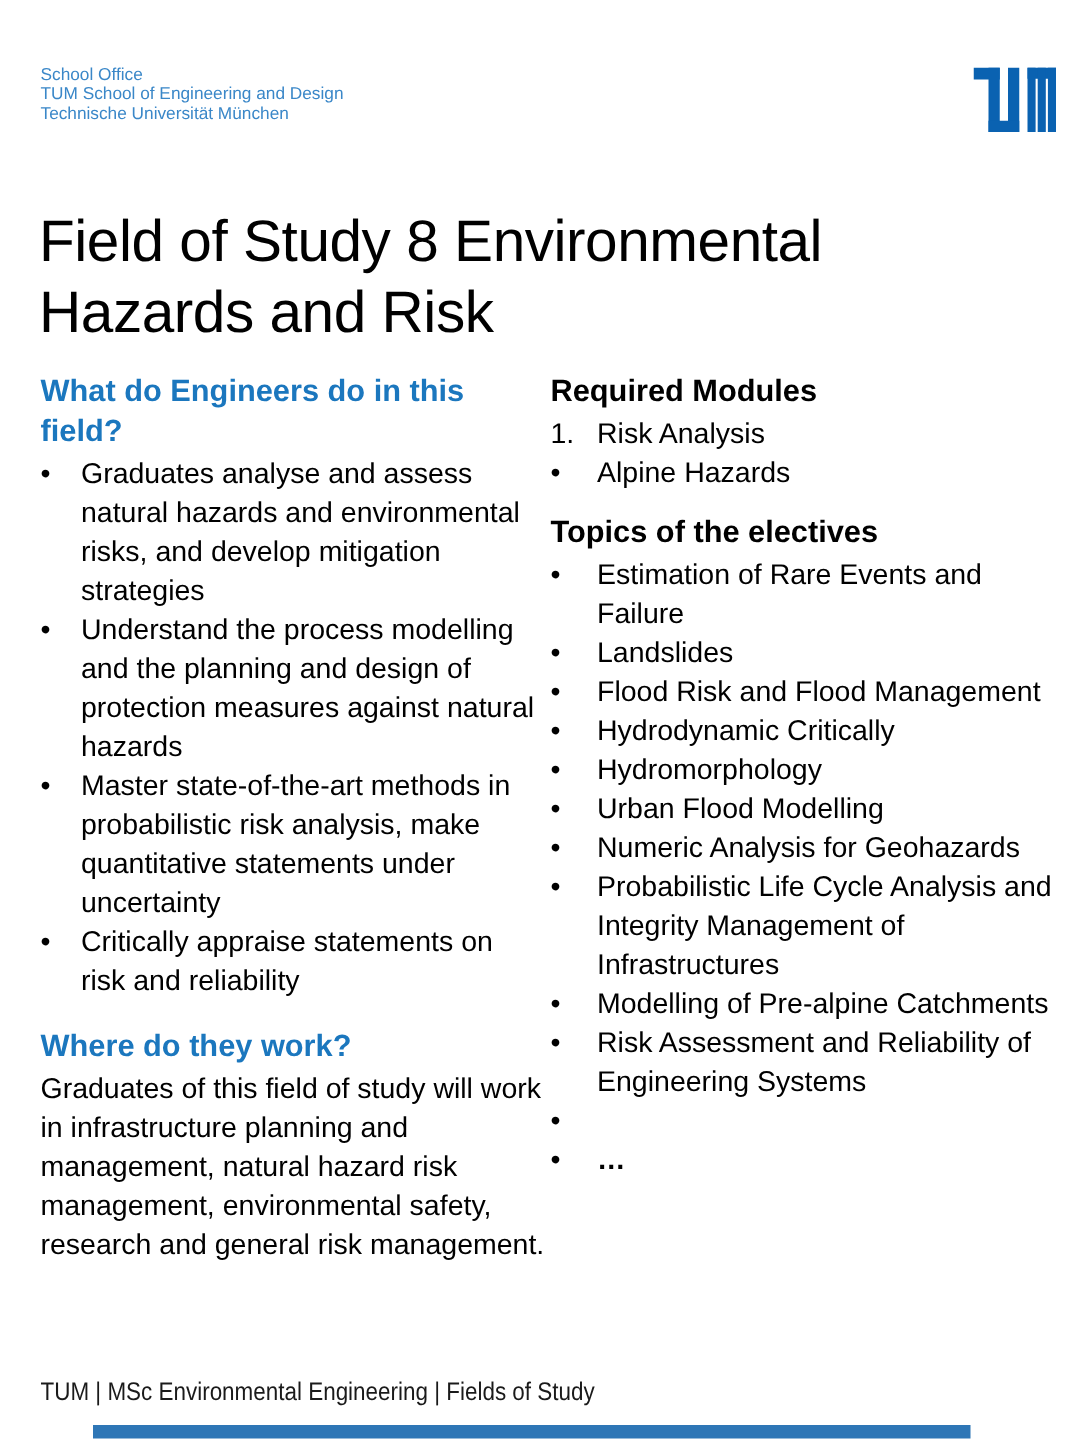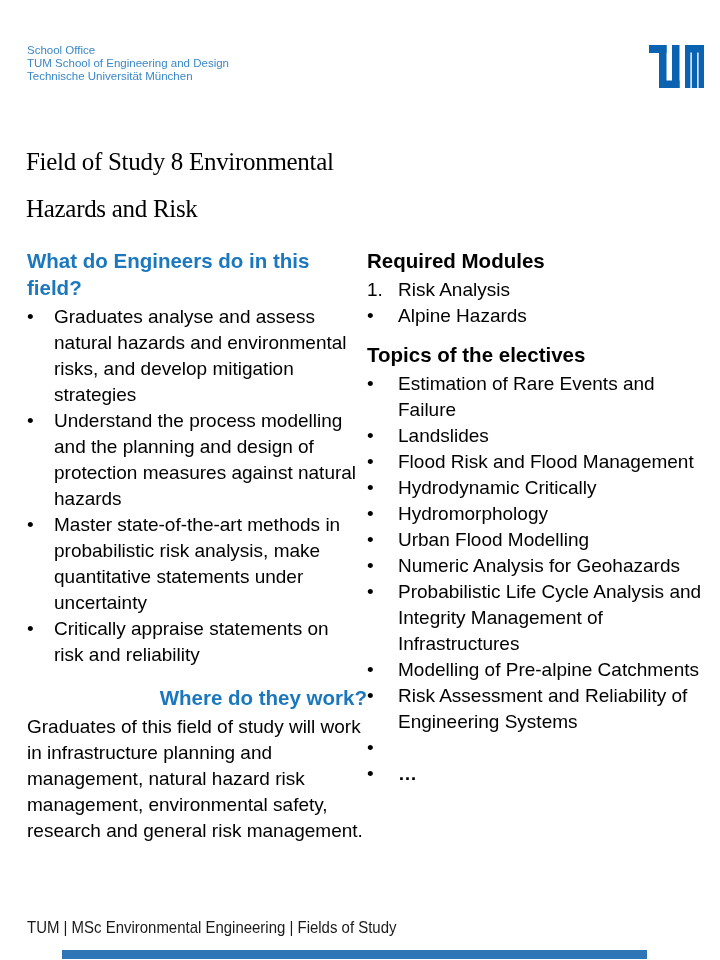--- a/index.html
+++ b/index.html
@@ -15,30 +15,30 @@
     position:relative;overflow:hidden;color:#000;
   }
   .slide{position:absolute;left:0;top:0;width:720px;height:960px;background:#fff;}
   .header{
     position:absolute;left:27px;top:44px;
     font-size:11.5px;line-height:13px;color:var(--header-blue);
   }
   .logo{position:absolute;left:649px;top:45px;width:55px;height:43px;}
   .title{
     position:absolute;left:26px;top:138px;margin:0;
-    font-size:25px;line-height:47px;font-weight:400;color:#000;
-    white-space:pre-line;letter-spacing:-0.3px;font-family:Liberation Serif, serif;
+    font-size:39px;line-height:47px;font-weight:400;color:#000;
+    white-space:pre-line;letter-spacing:-0.3px;
   }
   .col{position:absolute;top:247px;}
   .col-left{left:27px;width:340px;}
   .col-right{left:367px;width:340px;}
   .h-blue,.h-black{font-size:20.5px;line-height:27px;font-weight:bold;margin:0 0 3px 0;}
   .h-blue{color:var(--heading-blue);}
   .h-black{color:#000;}
-  .work-heading{margin-top:16px;text-align:right;}
+  .work-heading{margin-top:16px;}
   .electives-heading{margin-top:12px;}
   .body-text{font-size:19px;line-height:26px;color:#000;}
   .li{display:flex;align-items:flex-start;}
   .left-list .marker{flex:0 0 27px;}
   .right-list .marker{flex:0 0 31px;}
   .txt{white-space:pre-line;}
   .bold{font-weight:bold;}
   .para{white-space:pre-line;}
   .footer{
     position:absolute;left:27px;top:919px;

